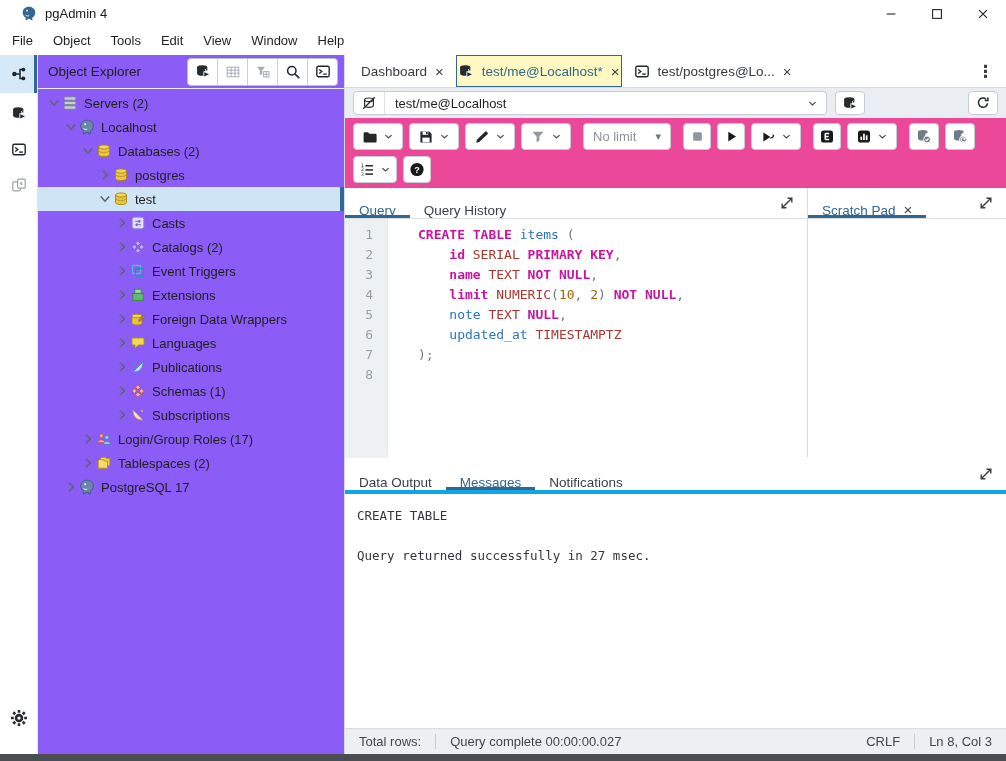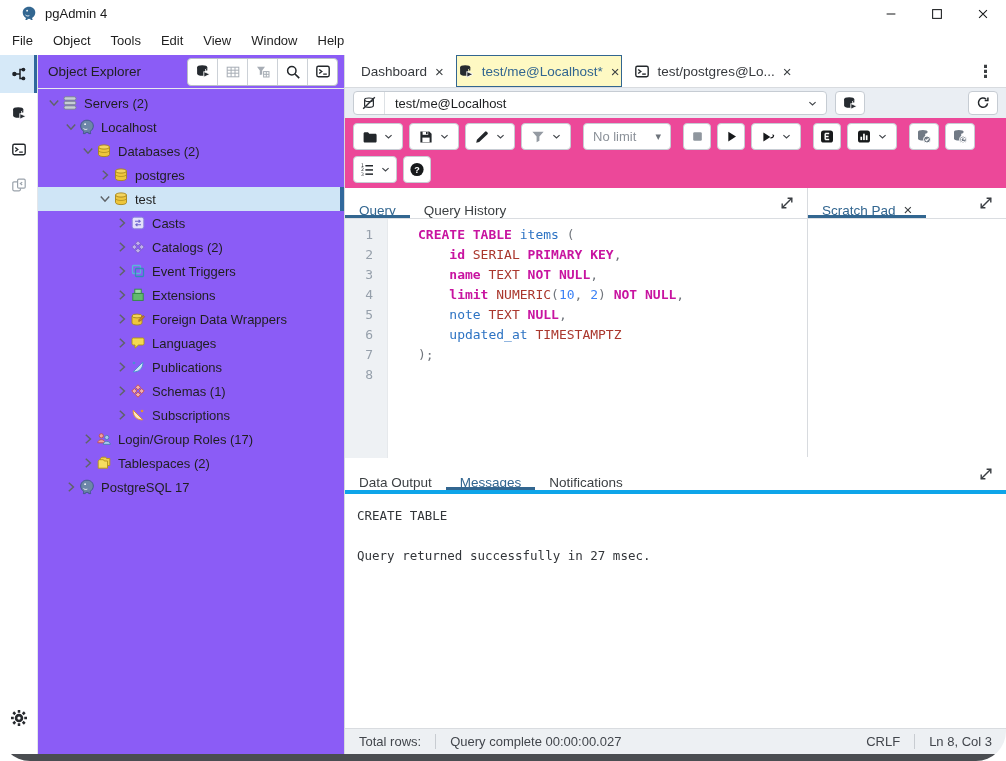--- a/index.html
+++ b/index.html
@@ -1,16 +1,16 @@
 <!DOCTYPE html>
 <html><head>
 <meta charset="utf-8">
 <style>
   html,body{margin:0;padding:0;background:#fff;}
-  #app{position:relative;width:1006px;height:761px;background:#fff;font-family:"Liberation Sans","DejaVu Sans",sans-serif;font-size:13px;color:#202124;overflow:hidden;border-radius:30px;}
+  #app{position:relative;width:1006px;height:761px;background:#fff;font-family:"Liberation Sans","DejaVu Sans",sans-serif;font-size:13px;color:#202124;overflow:hidden;}
   .ic{display:inline-flex;width:16px;height:16px;align-items:center;justify-content:center;flex:none;}
   .ic svg{display:block;}
   .ic12{width:12px;height:12px;}
   
   .titlebar{position:absolute;left:0;top:0;width:1006px;height:27px;background:#fff;display:flex;align-items:center;}
   .titlebar .logo{margin-left:21px;}
   .titlebar .wtitle{margin-left:8px;font-size:13px;color:#1a1a1a;}
   .wincontrols{position:absolute;right:0;top:0;height:27px;display:flex;}
   .winbtn{width:46px;height:27px;display:flex;align-items:center;justify-content:center;}
   
@@ -67,21 +67,21 @@
   .ptab.active::after{content:'';position:absolute;left:0;right:0;bottom:0;height:3px;background:#326690;}
   .expandbtn{margin-left:auto;margin-right:12px;align-self:center;}
   .editor{display:flex;height:239px;}
   .gutter{width:43px;background:#eef1f4;border-right:1px solid #e6e9ec;padding-top:6px;box-sizing:border-box;text-align:right;}
   .lnum{font-family:"DejaVu Sans Mono",monospace;font-size:13px;line-height:20px;color:#96a0ab;padding-right:14px;}
   .codearea{flex:1;padding:6px 0 0 30px;}
   .cline{font-family:"DejaVu Sans Mono",monospace;font-size:13px;line-height:20px;white-space:pre;}
   .tk-kw{color:#c814a0;font-weight:bold;}
   .tk-ty{color:#aa372d;}
   .tk-id{color:#2d73c3;}
-  .tk-num{color:#3b82f6;}
+  .tk-num{color:#a16207;}
   .tk-pl{color:#70757c;}
   .scratch-body{height:239px;background:#fff;}
   
   .outpanel{position:absolute;left:0;top:402px;right:0;height:271px;}
   .otabs{height:33px;border-bottom:4px solid #0ea5e9;display:flex;align-items:stretch;padding-left:0;}
   .msgs{padding:12px 12px;font-family:"DejaVu Sans Mono",monospace;font-size:12.5px;line-height:20px;color:#33363a;}
   
   .statusbar{position:absolute;left:0;top:673px;right:0;height:26px;background:#edf0f3;border-top:1px solid #d9dce0;display:flex;align-items:center;font-size:13px;color:#42464c;box-sizing:border-box;}
   .sb-cell{padding:0 14px;white-space:nowrap;}
   .sep{width:1px;height:15px;background:#c8ccd1;}

